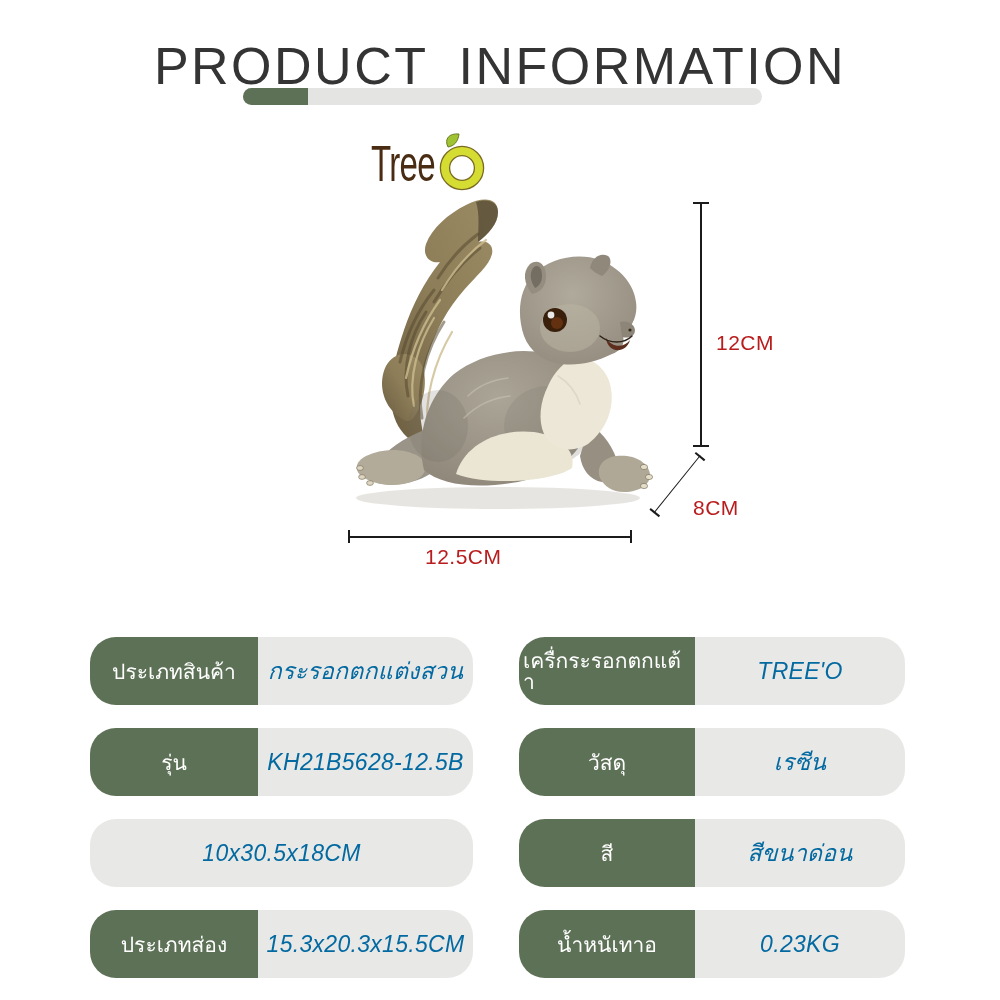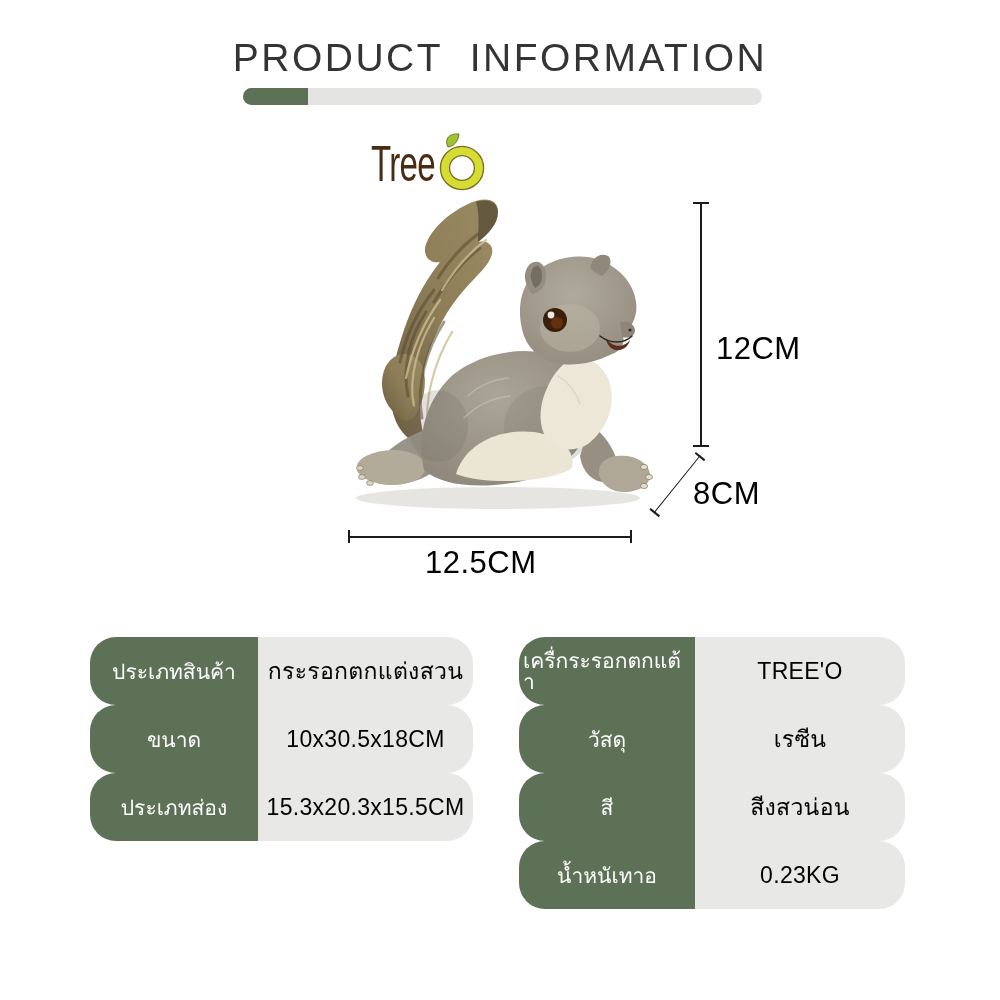--- a/index.html
+++ b/index.html
@@ -5,21 +5,21 @@
   html,body{margin:0;padding:0;}
   body{
     width:1000px;height:1000px;position:relative;overflow:hidden;
     background:#ffffff;
     font-family:"Liberation Sans", sans-serif;
     color:#262626;
   }
   
   .page-title{
     position:absolute;top:36px;left:0;width:1000px;
-    text-align:center;font-size:39px;font-weight:400;
+    text-align:center;font-size:52px;font-weight:400;
     letter-spacing:2.5px;word-spacing:14px;
     color:var(--title-color,#343434);
   }
   .progress-track{
     position:absolute;top:88px;left:243px;width:519px;height:17px;
     border-radius:9px;background:var(--track-gray,#e4e5e2);
   }
   .progress-fill{
     width:65px;height:17px;border-radius:9px 0 0 9px;
     background:var(--accent-green,#5d7156);
@@ -31,24 +31,24 @@
   }
   .brand-text{
     font-size:50px;font-weight:500;color:var(--brand-brown,#4a2c13);
     transform:scaleX(.66);transform-origin:100% 100%;
     letter-spacing:-1px;line-height:1;margin-bottom:3px;
   }
   .brand-o{margin-left:1px;display:block;}
   
   .figure-wrap{position:absolute;left:338px;top:186px;width:322px;height:330px;}
   .dim-label{
-    position:absolute;font-size:31px;color:#000000;letter-spacing:.5px;white-space:nowrap;
+    position:absolute;font-size:21px;color:#b91c1c;letter-spacing:.5px;white-space:nowrap;
   }
   .dim-label-height{left:716px;top:331px;}
-  .dim-label-depth{left:693px;top:476px;}
+  .dim-label-depth{left:693px;top:496px;}
   .dim-label-width{left:425px;top:545px;width:140px;text-align:left;}
   .vline{position:absolute;left:700px;top:203px;width:1.5px;height:244px;background:var(--line-color,#1b1b1b);}
   .vtick{position:absolute;left:693px;width:16px;height:1.8px;background:var(--line-color,#1b1b1b);}
   .vtick.top{top:202px;}
   .vtick.bottom{top:445px;}
   .hline{position:absolute;left:348px;top:536px;width:284px;height:1.5px;background:var(--line-color,#1b1b1b);}
   .htick{position:absolute;top:530px;width:1.8px;height:13px;background:var(--line-color,#1b1b1b);}
   .htick.left{left:348px;}
   .htick.right{left:630px;}
   .dline{
@@ -58,33 +58,33 @@
   }
   .dtick{position:absolute;top:-6px;width:1.8px;height:12px;background:var(--line-color,#1b1b1b);}
   .dtick.a{left:-1px;}
   .dtick.b{left:71px;}
   
   .spec-col{position:absolute;top:637px;}
   .spec-col.left{left:90px;width:383px;}
   .spec-col.right{left:519px;width:386px;}
   .spec-row{
     height:68px;border-radius:26px;overflow:hidden;
-    display:flex;
+    display:flex;margin-bottom:23px;
   }
   .spec-label{
     background:var(--accent-green,#5d7156);color:#ffffff;
     display:flex;align-items:center;justify-content:center;
     font-size:21px;line-height:1;padding:0 4px;box-sizing:border-box;
   }
   .spec-col.left  .spec-label{width:168px;}
   .spec-col.right .spec-label{width:176px;}
   .spec-value{
-    flex:1;background:var(--pill-gray,#e8e8e6);color:#000000;
+    flex:1;background:var(--pill-gray,#e8e8e6);color:#0369a1;
     display:flex;align-items:center;justify-content:center;
-    font-size:23px;line-height:1;letter-spacing:.3px;
+    font-size:23px;line-height:1;letter-spacing:.3px;font-style:italic;
   }
 </style>
 </head>
 <body>
 
 <div class="page-title">PRODUCT INFORMATION</div>
 <div class="progress-track">
   <div class="progress-fill"></div>
 </div>
 
@@ -213,39 +213,42 @@
 <div class="htick left"></div>
 <div class="htick right"></div>
 <div class="dim-label dim-label-width">12.5CM</div>
 
 <div class="spec-col left">
   <div class="spec-row">
     <div class="spec-label">ประเภทสินค้า</div>
     <div class="spec-value">กระรอกตกแต่งสวน</div>
   </div>
   <div class="spec-row">
-    <div class="spec-label">ขนาด</div>
+    <div class="spec-label">รุ่น</div>
+    <div class="spec-value">KH21B5628-12.5B</div>
+  </div>
+  <div class="spec-row">
     <div class="spec-value">10x30.5x18CM</div>
   </div>
   <div class="spec-row">
     <div class="spec-label">ประเภทส่อง</div>
     <div class="spec-value">15.3x20.3x15.5CM</div>
   </div>
 </div>
 
 <div class="spec-col right">
   <div class="spec-row">
     <div class="spec-label">เครื่กระรอกตกแต้า</div>
     <div class="spec-value">TREE'O</div>
   </div>
   <div class="spec-row">
     <div class="spec-label">วัสดุ</div>
     <div class="spec-value">เรซีน</div>
   </div>
   <div class="spec-row">
     <div class="spec-label">สี</div>
-    <div class="spec-value">สีงสวน่อน</div>
+    <div class="spec-value">สีขนาด่อน</div>
   </div>
   <div class="spec-row">
     <div class="spec-label">น้ำหนัเทาอ</div>
     <div class="spec-value">0.23KG</div>
   </div>
 </div>
 
 </body></html>

